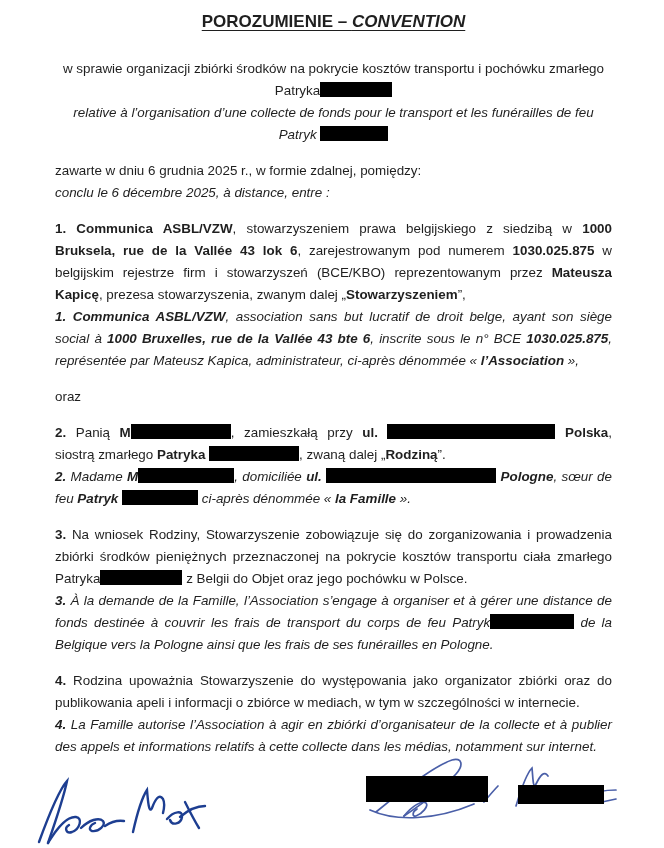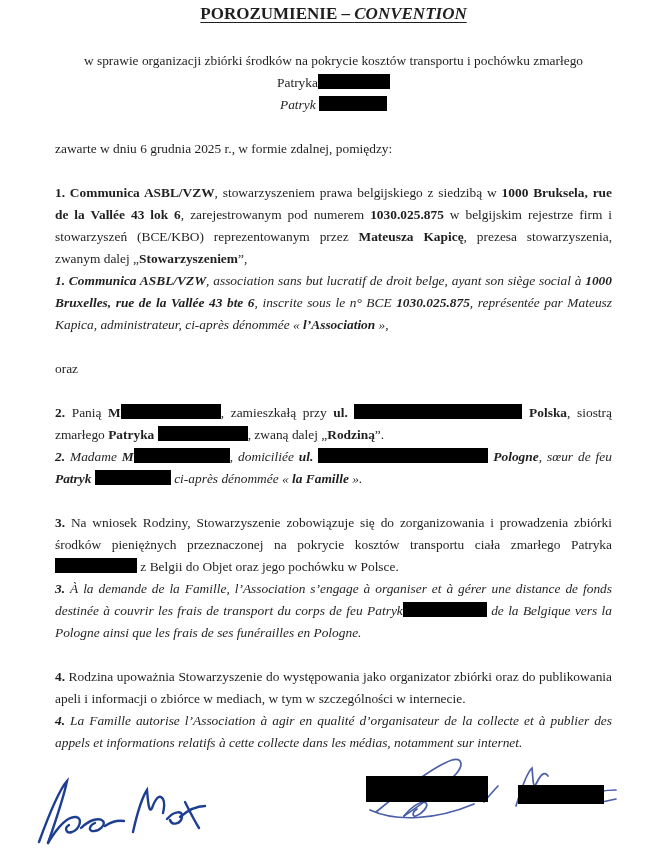--- a/index.html
+++ b/index.html
@@ -4,32 +4,32 @@
 <style>
   html,body{margin:0;padding:0;background:#ffffff;}
   .page{
     position:relative;
     width:664px;height:848px;
     background:#ffffff;
     font-family:"Liberation Sans",sans-serif;
     color:#1f1f1f;
     overflow:hidden;
   }
-  .content{padding:2px 52px 0 55px;font-family:Liberation Serif, serif;}
+  .content{padding:10px 52px 0 55px;}
   .doc-title{
     margin:0 0 13px 0;
     text-align:center;
     font-size:17px;line-height:24px;
     font-weight:700;
   }
   .doc-title .runs{text-decoration:underline;text-underline-offset:3px;}
   p.line{margin:0;font-size:13.4px;line-height:22px;}
   .center{text-align:center;}
   .just{text-align:justify;}
-  .blk{margin-top:22px;}
+  .blk{margin-top:14px;}
   .blk-lg{margin-top:24px;}
   .i{font-style:italic;}
   .b{font-weight:700;}
   .redact{
     display:inline-block;
     background:#000000;
     height:15px;
     vertical-align:-2px;
   }
   .signatures{position:absolute;left:0;top:754px;width:664px;height:94px;}
@@ -45,25 +45,27 @@
 <body>
 
 <div class="page">
   <div class="content">
 
     <h1 class="doc-title"><span class="runs"><span class="b">POROZUMIENIE – </span><span class="b i">CONVENTION</span></span></h1>
 
     <div class="blk-lg">
       <p class="line center"><span>w sprawie organizacji zbiórki środków na pokrycie kosztów transportu i pochówku zmarłego</span></p>
       <p class="line center"><span>Patryka</span><span class="redact" style="width: 72px;"></span></p>
+      <p class="line center i"><span>relative à l’organisation d’une collecte de fonds pour le transport et les funérailles de feu</span></p>
       <p class="line center i"><span>Patryk </span><span class="redact" style="width: 68px;"></span></p>
     </div>
 
     <div class="blk">
       <p class="line"><span>zawarte w dniu 6 grudnia 2025 r., w formie zdalnej, pomiędzy:</span></p>
+      <p class="line i"><span>conclu le 6 décembre 2025, à distance, entre :</span></p>
     </div>
 
     <div class="blk">
       <p class="line just"><span class="b">1. Communica ASBL/VZW</span><span>, stowarzyszeniem prawa belgijskiego z siedzibą w </span><span class="b">1000 Bruksela, rue de la Vallée 43 lok 6</span><span>, zarejestrowanym pod numerem </span><span class="b">1030.025.875</span><span> w belgijskim rejestrze firm i stowarzyszeń (BCE/KBO) reprezentowanym przez </span><span class="b">Mateusza Kapicę</span><span>, prezesa stowarzyszenia, zwanym dalej „</span><span class="b">Stowarzyszeniem</span><span>”,</span></p>
       <p class="line just i"><span class="b">1. Communica ASBL/VZW</span><span>, association sans but lucratif de droit belge, ayant son siège social à </span><span class="b">1000 Bruxelles, rue de la Vallée 43 bte 6</span><span>, inscrite sous le n° BCE </span><span class="b">1030.025.875</span><span>, représentée par Mateusz Kapica, administrateur, ci-après dénommée « </span><span class="b">l’Association</span><span> »,</span></p>
     </div>
 
     <div class="blk">
       <p class="line"><span>oraz</span></p>
     </div>
@@ -74,21 +76,21 @@
     </div>
 
 
     <div class="blk">
       <p class="line just"><span class="b">3.</span><span> Na wniosek Rodziny, Stowarzyszenie zobowiązuje się do zorganizowania i prowadzenia zbiórki środków pieniężnych przeznaczonej na pokrycie kosztów transportu ciała zmarłego Patryka</span><span class="redact" style="width: 82px;"></span><span> z Belgii do Objet oraz jego pochówku w Polsce.</span></p>
       <p class="line just i"><span class="b">3.</span><span> À la demande de la Famille, l’Association s’engage à organiser et à gérer une distance de fonds destinée à couvrir les frais de transport du corps de feu Patryk</span><span class="redact" style="width: 84px;"></span><span> de la Belgique vers la Pologne ainsi que les frais de ses funérailles en Pologne.</span></p>
     </div>
 
     <div class="blk">
       <p class="line just"><span class="b">4.</span><span> Rodzina upoważnia Stowarzyszenie do występowania jako organizator zbiórki oraz do publikowania apeli i informacji o zbiórce w mediach, w tym w szczególności w internecie.</span></p>
-      <p class="line just i"><span class="b">4.</span><span> La Famille autorise l’Association à agir en qualité d’organisateur de la collecte et à publier des appels et informations relatifs à cette collecte dans les médias, notamment sur internet.</span></p>
+      <p class="line just i"><span class="b">4.</span><span> La Famille autorise l’Association à agir en zbiórki d’organisateur de la collecte et à publier des appels et informations relatifs à cette collecte dans les médias, notamment sur internet.</span></p>
     </div>
 
   </div>
 
   <div class="signatures">
 
     <div class="sig sig-left">
       <svg viewBox="0 0 178 70">
         <g fill="none" stroke="#1d3e91" stroke-width="2.4" stroke-linecap="round">
           <path d="M6,66 C14,44 26,14 34,5 C31,20 23,44 15,67"></path>

